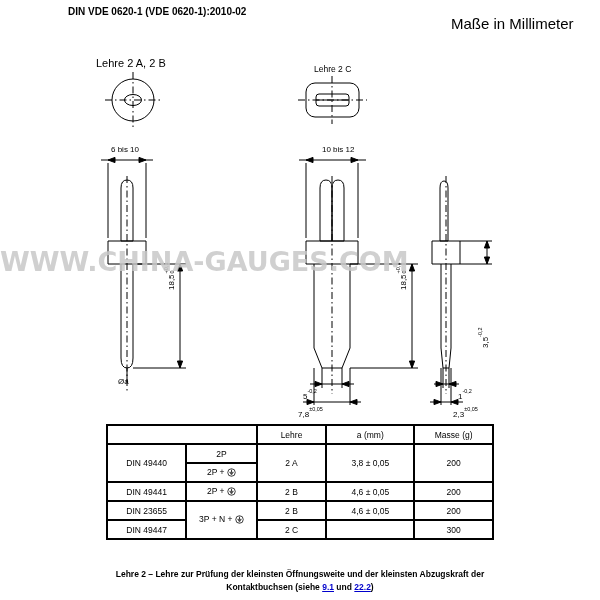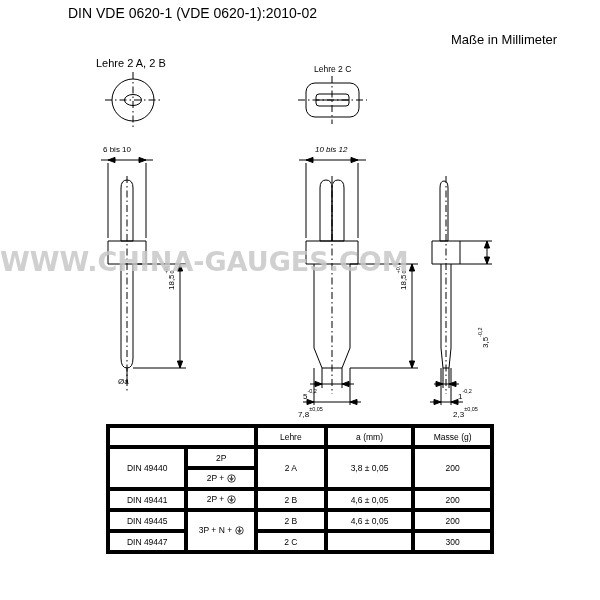--- a/index.html
+++ b/index.html
@@ -17,26 +17,26 @@
     height: 600px;
     overflow: hidden;
     background: #ffffff;
   }
   .abs { position: absolute; }
   .t { font-size: 8px; line-height: 1.1; white-space: nowrap; }
 
   
   #doc-title {
     left: 68px; top: 6px;
-    font-size: 14px;
-    font-weight: normal;
+    font-size: 10px;
+    font-weight: bold;
   }
   #units-note {
-    left: 451px; top: 33px;
-    font-size: 13px;
+    left: 451px; top: 16px;
+    font-size: 15px;
   }
   #label-lehre-2ab {
     left: 96px; top: 57px;
     font-size: 11px;
   }
   #label-lehre-2c {
     left: 314px; top: 57px;
     font-size: 8.5px;
     margin-top: 8px;
   }
@@ -48,21 +48,21 @@
   }
 
   
   #spec-table {
     left: 106px; top: 424px;
     width: 388px;
     border-collapse: collapse;
     font-size: 8.5px;
   }
   #spec-table td, #spec-table th {
-    border: 4px solid #000000;
+    border: 2px solid #000000;
     padding: 2px 4px;
     text-align: center;
     font-weight: normal;
     height: 13px;
   }
   #spec-table th { font-size: 8.5px; }
   .earth-sym {
     display: inline-block;
     vertical-align: -2px;
   }
@@ -195,22 +195,22 @@
       <path d="M449,384 l7,-2.6 l0,5.2 Z" fill="#000"></path>
 
       <line x1="441" y1="368" x2="441" y2="405"></line>
       <line x1="451" y1="368" x2="451" y2="405"></line>
       <line x1="430" y1="402" x2="463" y2="402"></line>
       <path d="M441,402 l-7,-2.6 l0,5.2 Z" fill="#000"></path>
       <path d="M451,402 l7,-2.6 l0,5.2 Z" fill="#000"></path>
     </g>
   </svg>
 
-  <div class="abs t" style="left:103px; top:146px;">6 bis 10</div>
-  <div class="abs t" style="left:315px; top:146px;font-style:italic;">10 bis 12</div>
+  <div class="abs t" style="left:111px; top:146px;">6 bis 10</div>
+  <div class="abs t" style="left:322px; top:146px;">10 bis 12</div>
 
   <div class="abs" style="left:160px; top:290px; transform:rotate(-90deg); transform-origin: left top;">
     <span class="t">18,5</span><span style="display:inline-block; font-size:5.5px; line-height:1; vertical-align:middle; text-align:left; margin-left:1px;"><span style="display:block;">+0,1</span><span style="display:block;">0</span></span>
   </div>
 
   <div class="abs" style="left:392px; top:290px; transform:rotate(-90deg); transform-origin: left top;">
     <span class="t">18,5</span><span style="display:inline-block; font-size:5.5px; line-height:1; vertical-align:middle; text-align:left; margin-left:1px;"><span style="display:block;">+0,1</span><span style="display:block;">0</span></span>
   </div>
 
   <div class="abs" style="left:474px; top:348px; transform:rotate(-90deg); transform-origin: left top;">
@@ -269,21 +269,21 @@
                 <line x1="6" y1="2.2" x2="6" y2="5.5" stroke="#000" stroke-width="1"></line>
                 <line x1="3.2" y1="5.8" x2="8.8" y2="5.8" stroke="#000" stroke-width="1"></line>
                 <line x1="4.2" y1="7.4" x2="7.8" y2="7.4" stroke="#000" stroke-width="1"></line>
                 <line x1="5.1" y1="8.9" x2="6.9" y2="8.9" stroke="#000" stroke-width="1"></line>
               </svg></span></td>
       <td>2 B</td>
       <td>4,6 ± 0,05</td>
       <td>200</td>
     </tr>
     <tr>
-      <td>DIN 49445</td>
+      <td>DIN 23655</td>
       <td rowspan="2"><span>3P + N + </span><span class="earth-sym"><svg width="9" height="9" viewBox="0 0 12 12">
                 <circle cx="6" cy="6" r="5" fill="none" stroke="#000" stroke-width="1"></circle>
                 <line x1="6" y1="2.2" x2="6" y2="5.5" stroke="#000" stroke-width="1"></line>
                 <line x1="3.2" y1="5.8" x2="8.8" y2="5.8" stroke="#000" stroke-width="1"></line>
                 <line x1="4.2" y1="7.4" x2="7.8" y2="7.4" stroke="#000" stroke-width="1"></line>
                 <line x1="5.1" y1="8.9" x2="6.9" y2="8.9" stroke="#000" stroke-width="1"></line>
               </svg></span></td>
       <td>2 B</td>
       <td>4,6 ± 0,05</td>
       <td>200</td>
@@ -292,15 +292,17 @@
       <td>DIN 49447</td>
       <td>2 C</td>
       <td></td>
       <td>300</td>
     </tr>
   </tbody>
     </table>
 
 
   <div class="abs" id="caption">
+    <div>Lehre 2 – Lehre zur Prüfung der kleinsten Öffnungsweite und der kleinsten Abzugskraft der</div>
+    <div><span>Kontaktbuchsen (siehe </span><span class="link">9.1</span><span> und </span><span class="link">22.2</span><span>)</span></div>
   </div>
 
 </div>
 
 </body></html>

